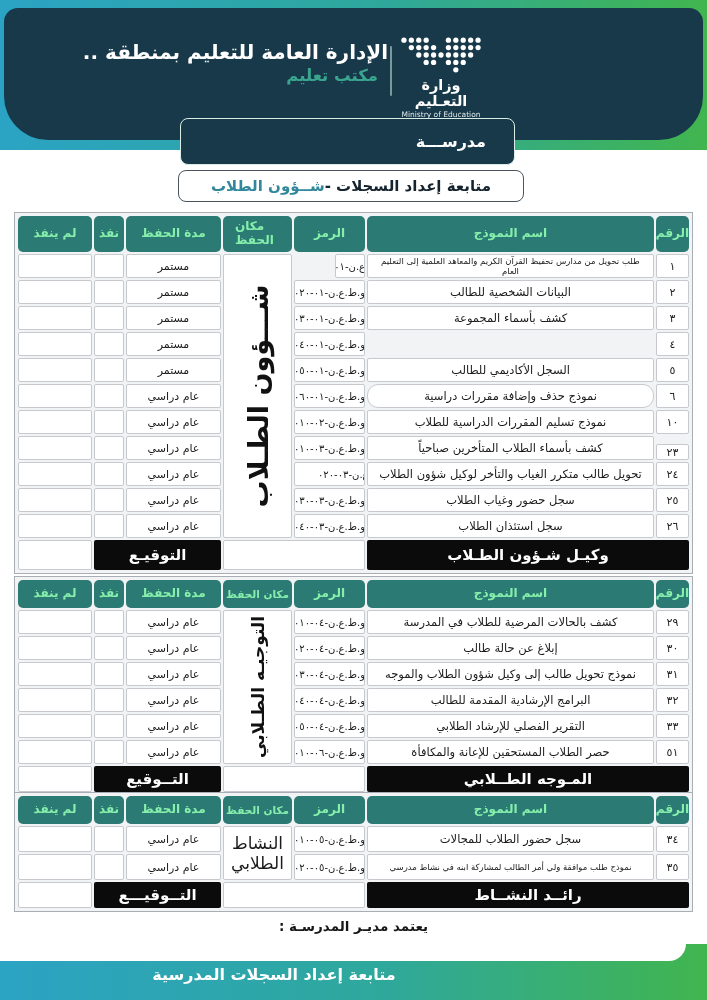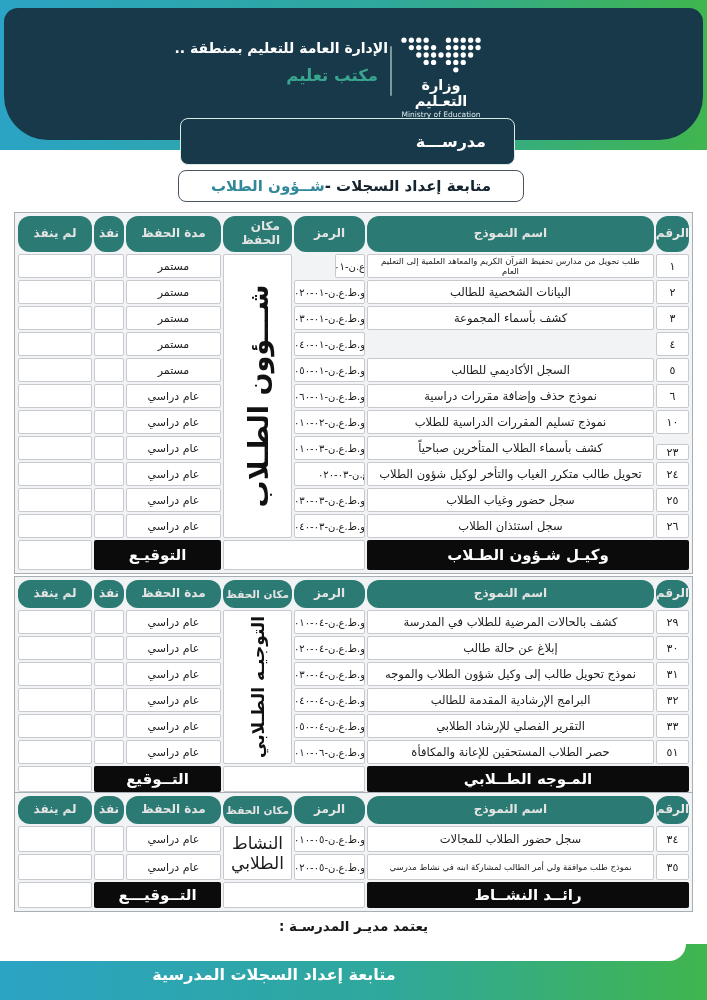--- a/index.html
+++ b/index.html
@@ -11,41 +11,41 @@
     background:linear-gradient(90deg, var(--grad-left,#2ba3c4) 0%, #2fa89b 55%, var(--grad-right,#41b54e) 100%); }
   .header-panel { position:absolute; top:8px; left:4px; width:699px; height:132px;
     background:var(--dark,#17394a); border-radius:14px 14px 44px 44px; }
   .sheet { position:absolute; top:150px; left:0; width:707px; height:794px; background:#fff; }
 
   .logo-block { position:absolute; left:395px; top:36px; width:92px; text-align:center; }
   .logo-dots { display:block; margin:0 auto; }
   .logo-ar { color:#fff; font-weight:bold; font-size:14.5px; margin-top:3px; letter-spacing:1px; }
   .logo-en { color:#dfe9ec; font-size:7.5px; margin-top:1px; }
   .hdr-divider { position:absolute; left:390px; top:46px; width:2px; height:50px; background:rgba(205,233,223,.55); border-radius:2px; }
-  .org-line { position:absolute; right:319px; top:40px; color:#fff; font-weight:bold; font-size:14px; white-space:nowrap; }
+  .org-line { position:absolute; right:319px; top:40px; color:#fff; font-weight:bold; font-size:20px; white-space:nowrap; }
   .office-line { position:absolute; right:329px; top:66px; color:var(--green,#3aa58f); font-weight:bold; font-size:16.5px; white-space:nowrap; }
 
   .school-box { position:absolute; left:180px; top:118px; width:335px; height:47px;
     background:var(--dark,#17394a); border:1.5px solid #d9ece5; border-radius:8px;
     display:flex; align-items:center; z-index:3; }
   .school-box span { color:#fff; font-weight:bold; font-size:16px; padding-right:28px; }
 
   .title-box { position:absolute; left:178px; top:170px; width:346px; height:32px; background:#fff;
     border:1.5px solid #4a5560; border-radius:8px; display:flex; align-items:center; justify-content:center; z-index:3; }
   .t-main { color:#15232e; font-weight:bold; font-size:15px; }
   .t-sec { color:var(--teal,#31889b); font-weight:bold; font-size:15px; }
 
   
   .tbl { position:absolute; left:14px; width:679px; background:#f2f3f4; border:1px solid #a8aeb4; padding:3px; }
   .t1 { top:212px; } .t2 { top:576px; } .t3 { top:792px; }
   .thead, .tgrid, .tfoot { display:grid; grid-template-columns:33px 287px 71px 69px 95px 30px 1fr; gap:2px; direction:rtl; }
   .tgrid { margin-top:2px; }
   .tfoot { margin-top:2px; }
-  .th { background:var(--thead,#2b7a73); color:#e5e5e5; font-weight:bold; font-size:12px;
-    display:flex; align-items:center; justify-content:center; text-align:right; border-radius:12px; line-height:1.15; }
+  .th { background:var(--thead,#2b7a73); color:#86efac; font-weight:bold; font-size:12px;
+    display:flex; align-items:center; justify-content:center; text-align:left; border-radius:5px; line-height:1.15; }
   .t1 .thead { height:36px; } .t2 .thead, .t3 .thead { height:28px; }
   .t1 .th-place { padding:0 12px; } .t2 .th-place, .t3 .th-place { font-size:10.5px; white-space:nowrap; }
   .t1 .tgrid { grid-auto-rows:24px; } .t2 .tgrid { grid-auto-rows:24px; } .t3 .tgrid { grid-auto-rows:26px; }
   .cell { background:#fff; border:1px solid #c6cacf; border-radius:2px;
     display:flex; align-items:center; justify-content:center; text-align:center; overflow:hidden; }
   .c-num { font-size:11px; color:#222; }
   .c-name { font-size:11.5px; color:#1b1b1b; padding:0 4px; }
   .c-name.small { font-size:8.5px; }
   .c-code { font-size:10px; color:#1b1b1b; }
   .c-dur { font-size:11px; color:#1b1b1b; }
@@ -170,21 +170,21 @@
         <div class="cell c-dur" style="grid-area: 4 / 5;">مستمر</div>
         <div class="cell c-blank" style="grid-area: 4 / 6;"></div>
         <div class="cell c-blank" style="grid-area: 4 / 7;"></div>
         <div class="cell c-num" style="grid-area: 5 / 1;">٥</div>
         <div class="cell c-name" style="grid-area: 5 / 2;">السجل الأكاديمي للطالب</div>
         <div class="cell c-code" style="grid-area: 5 / 3;">و.ط.ع.ن-٠١-٠٥٠</div>
         <div class="cell c-dur" style="grid-area: 5 / 5;">مستمر</div>
         <div class="cell c-blank" style="grid-area: 5 / 6;"></div>
         <div class="cell c-blank" style="grid-area: 5 / 7;"></div>
         <div class="cell c-num" style="grid-area: 6 / 1;">٦</div>
-        <div class="cell c-name" style="grid-area: 6 / 2;">نموذج حذف وإضافة مقررات دراسية</div>
+        <div class="cell c-name" style="grid-area: 6 / 2; border-radius: 11px;">نموذج حذف وإضافة مقررات دراسية</div>
         <div class="cell c-code" style="grid-area: 6 / 3;">و.ط.ع.ن-٠١-٠٦٠</div>
         <div class="cell c-dur" style="grid-area: 6 / 5;">عام دراسي</div>
         <div class="cell c-blank" style="grid-area: 6 / 6;"></div>
         <div class="cell c-blank" style="grid-area: 6 / 7;"></div>
         <div class="cell c-num" style="grid-area: 7 / 1;">١٠</div>
         <div class="cell c-name" style="grid-area: 7 / 2;">نموذج تسليم المقررات الدراسية للطلاب</div>
         <div class="cell c-code" style="grid-area: 7 / 3;">و.ط.ع.ن-٠٢-٠١٠</div>
         <div class="cell c-dur" style="grid-area: 7 / 5;">عام دراسي</div>
         <div class="cell c-blank" style="grid-area: 7 / 6;"></div>
         <div class="cell c-blank" style="grid-area: 7 / 7;"></div>

